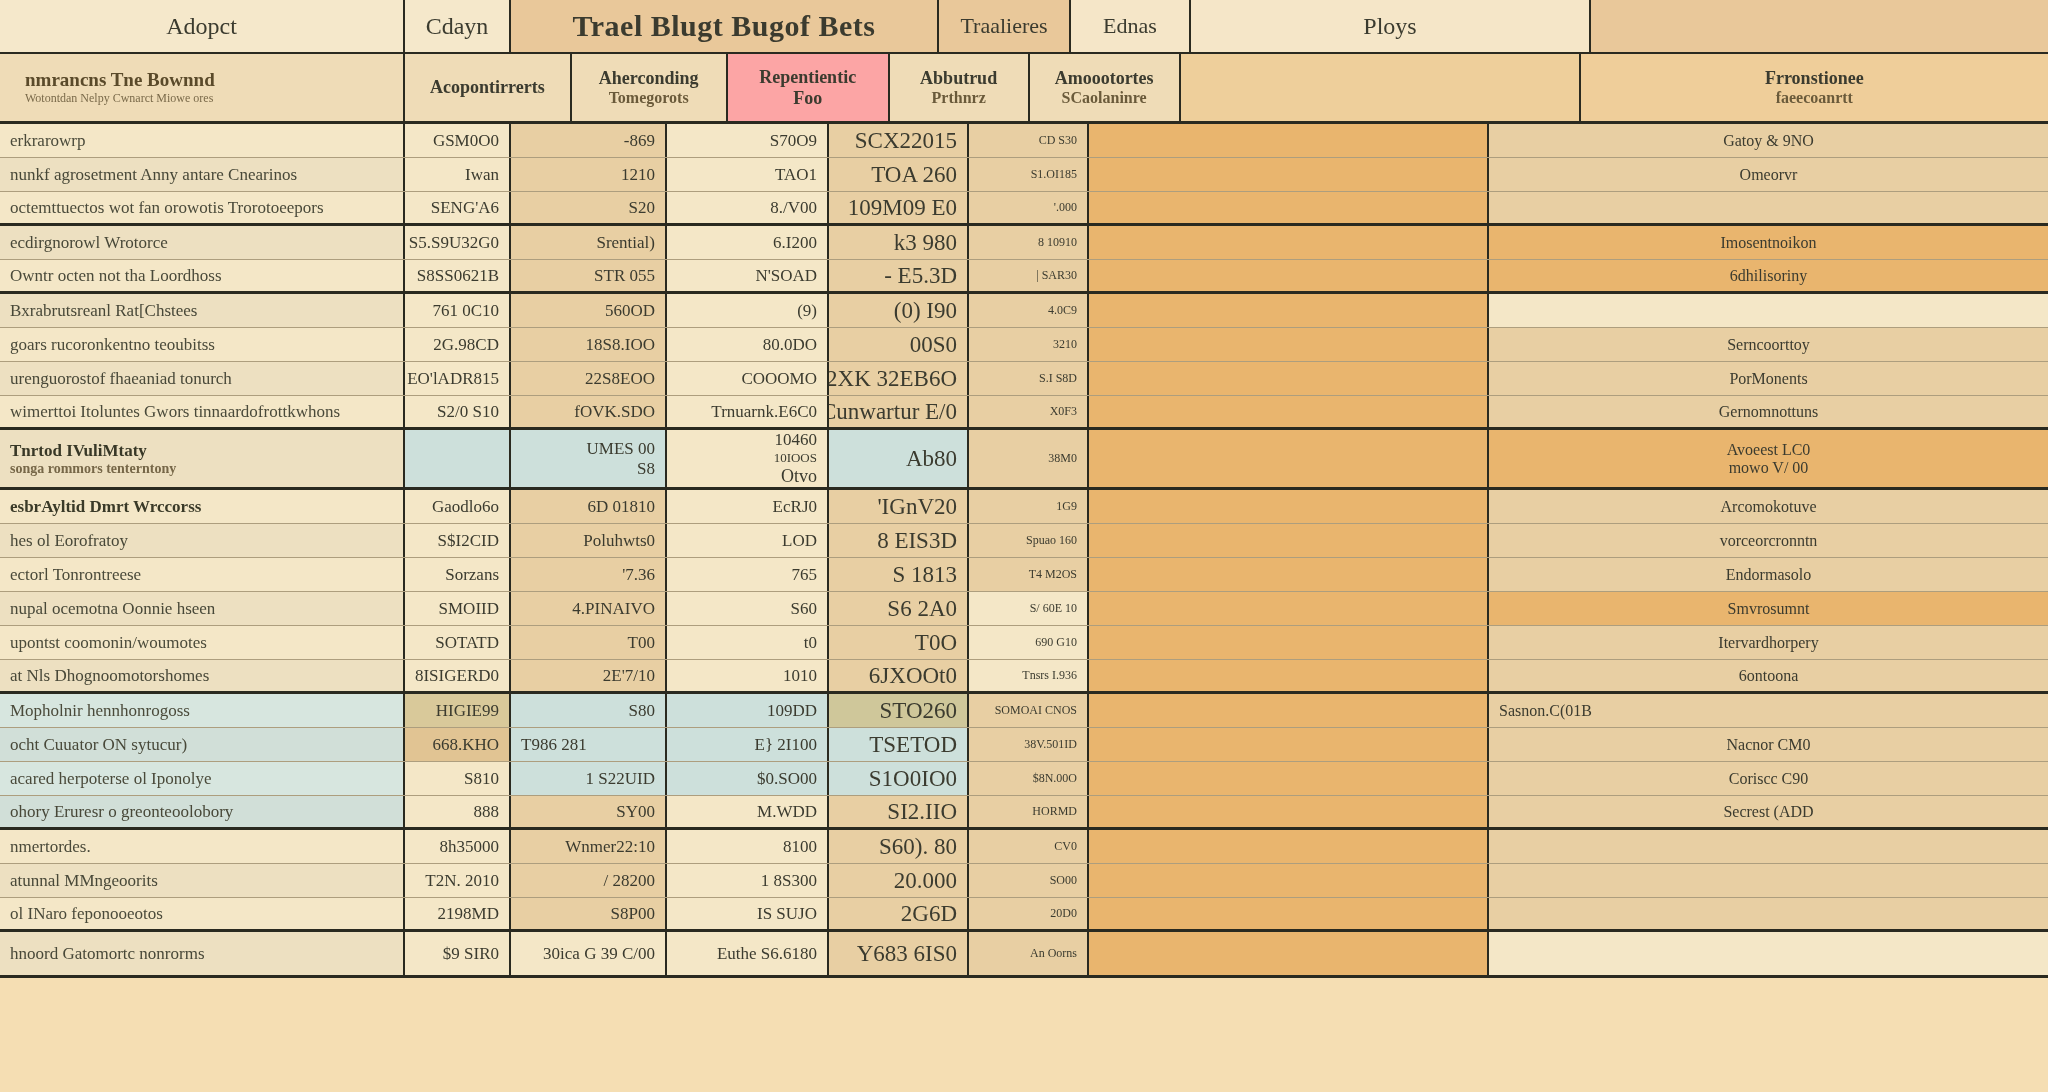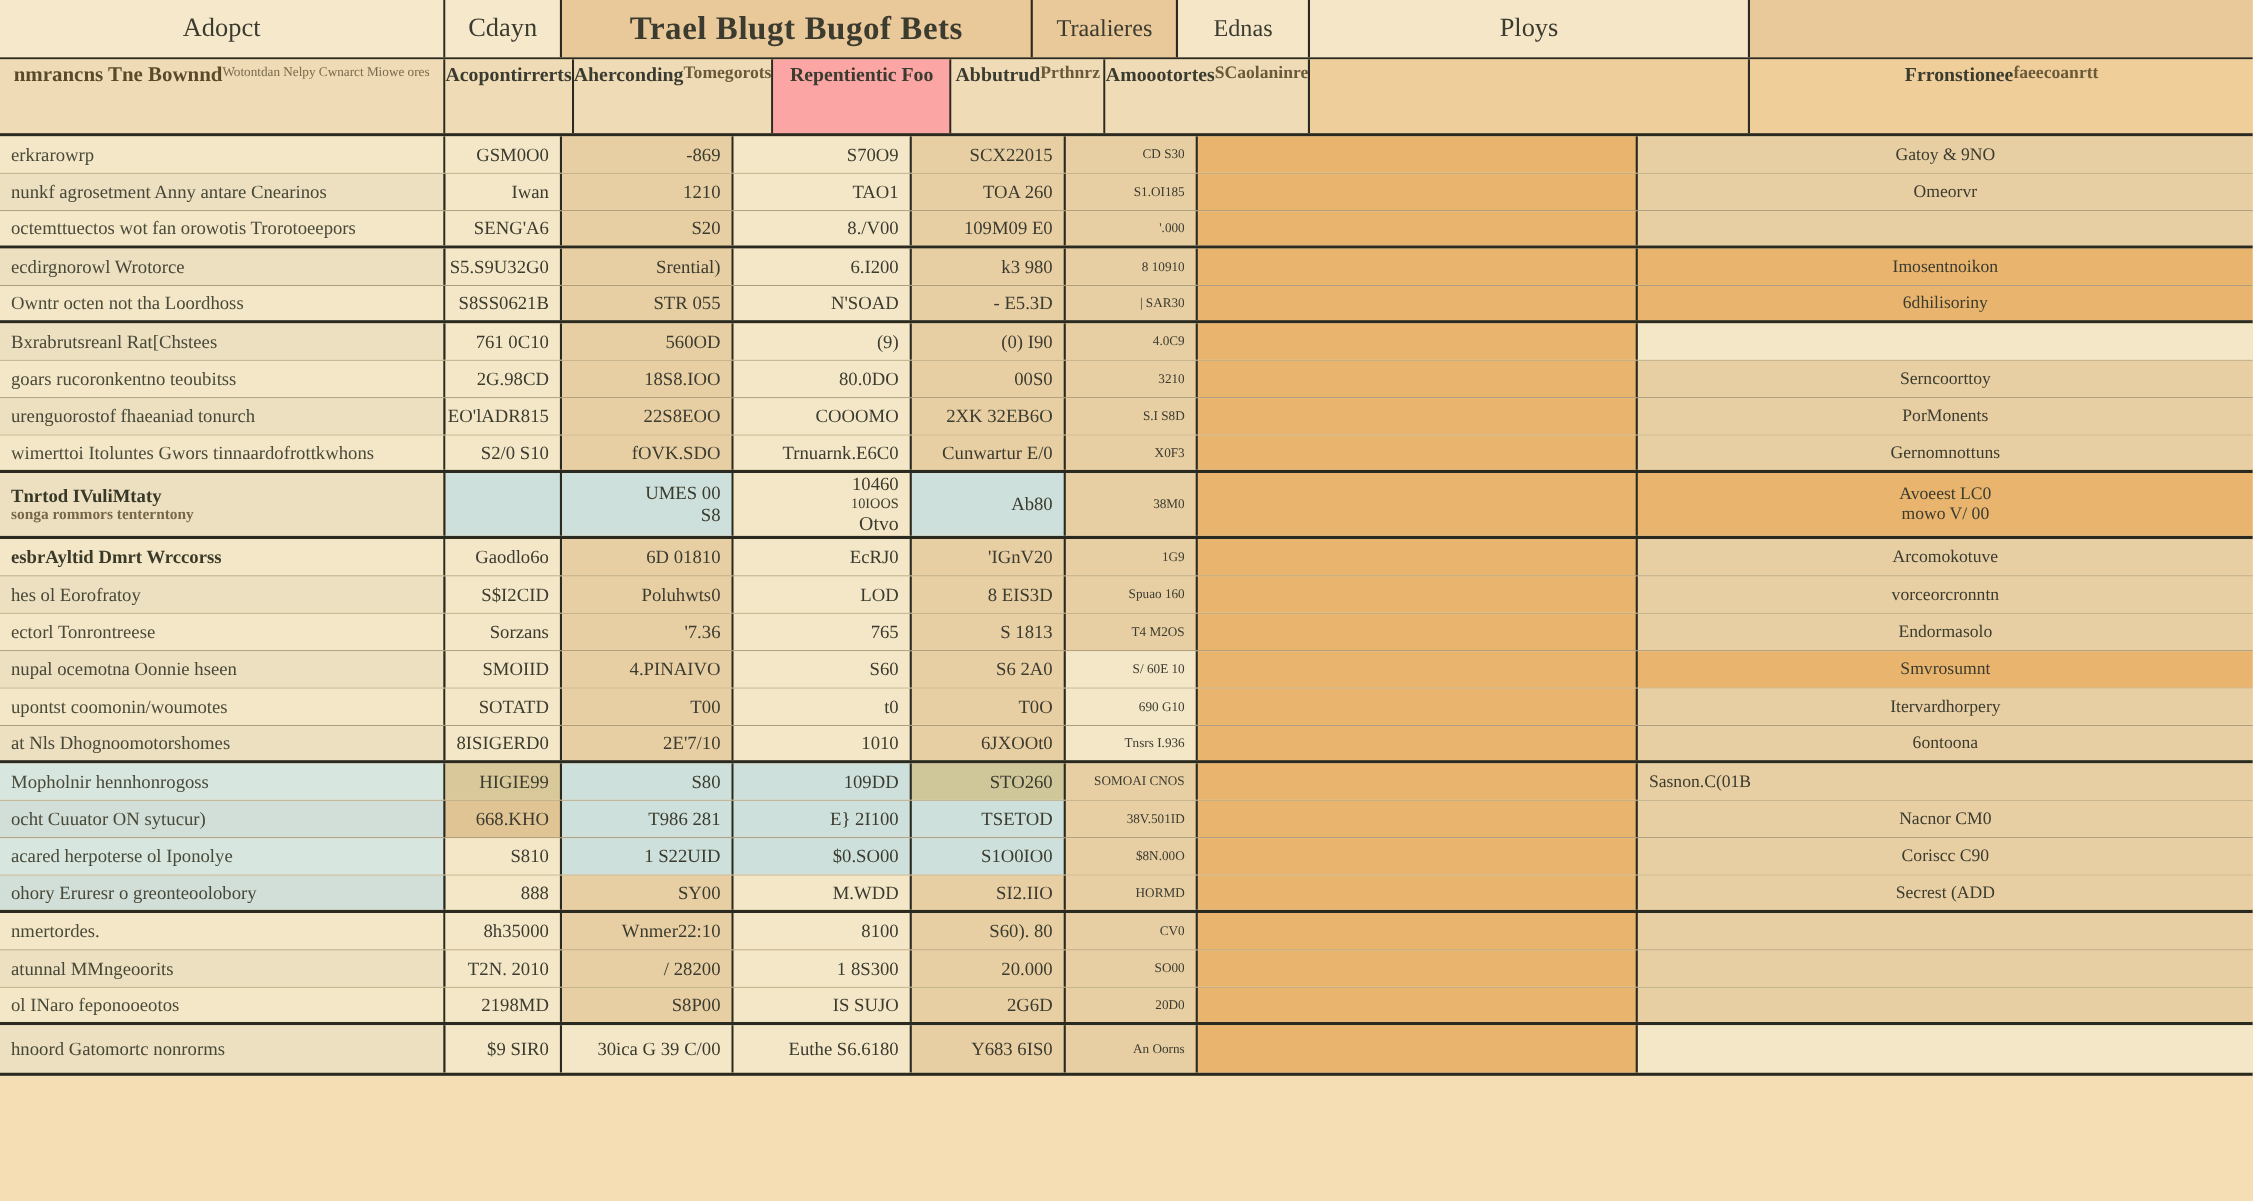--- a/index.html
+++ b/index.html
@@ -15,21 +15,21 @@
   .tab.t2 { flex:0 0 106px; background:#f5e8cb; }
   .tab.t3 { flex:0 0 428px; background:#e9c89a; font-weight:600; font-size:30px; letter-spacing:0.5px;}
   .tab.t4 { flex:0 0 132px; background:#e9c89a; font-size:22px;}
   .tab.t5 { flex:0 0 120px; background:#f5e6c8; font-size:22px;}
   .tab.t6 { flex:0 0 400px; background:#f5e6c8; font-size:24px;}
   .tab.t7 { flex:1 1 auto; background:#e9c89a; }
   .tab.last { border-right:none;}
 
   
   .colheads { display:flex; height:70px; border-bottom:3px solid #2a2a20; font-size:19px; }
-  .colheads .ch { border-right:2px solid #2a2a20; display:flex; flex-direction:row; justify-content:center; padding:4px 0; }
+  .colheads .ch { border-right:2px solid #2a2a20; display:flex; flex-direction:column; justify-content:center; padding:4px 25px; }
   .ch.c0 { flex:0 0 405px; background:#efdcb7; }
   .ch.c0 .line1 { font-weight:700; color:#5a4a2a; }
   .ch.c0 .line2 { font-size:12px; color:#7a6a4a; }
   .ch.c1 { flex:0 0 106px; background:#efdcb7; text-align:center; font-weight:600;}
   .ch.c2 { flex:0 0 156px; background:#efdcb7; text-align:center; font-weight:600;}
   .ch.c3 { flex:0 0 162px; background:#fca5a5; text-align:center; font-weight:600;}
   .ch.c4 { flex:0 0 140px; background:#efdcb7; text-align:center; font-weight:600;}
   .ch.c5 { flex:0 0 120px; background:#efdcb7; text-align:center; font-weight:600;}
   .ch.c6 { flex:0 0 400px; background:#eecf9b; }
   .ch.c7 { flex:1 1 auto; background:#efce9a; text-align:center; font-weight:600; border-right:none;}
@@ -43,21 +43,21 @@
   .row.xtall { height:60px; }
   .row.thickBot { border-bottom:3px solid #2a2a20; }
 
   .cell { border-right:2px solid #2a2a20; display:flex; align-items:center; padding:0 10px; overflow:hidden; white-space:nowrap; }
   .cell.c0 { flex:0 0 405px; font-size:17px; color:#4a4a3a; }
   .cell.c0.bold { font-weight:700; color:#3a3a28;}
   .cell.c0 .sub { font-size:14px; color:#7a6a4a; display:block;}
   .cell.c1 { flex:0 0 106px; justify-content:flex-end; font-size:17px;}
   .cell.c2 { flex:0 0 156px; justify-content:flex-end; font-size:17px;}
   .cell.c3 { flex:0 0 162px; justify-content:flex-end; font-size:17px;}
-  .cell.c4 { flex:0 0 140px; justify-content:flex-end; font-size:17px;}
+  .cell.c4 { flex:0 0 140px; justify-content:flex-end; font-size:23px;}
   .cell.c5 { flex:0 0 120px; justify-content:flex-end; font-size:12px;}
   .cell.c6 { flex:0 0 400px; }
   .cell.c7 { flex:1 1 auto; justify-content:center; font-size:16px; border-right:none;}
 
   
   .bg-cream { background:#f4e7c7; }
   .bg-tan   { background:#e8cfa3; }
   .bg-tan2  { background:#e1c493; }
   .bg-mint  { background:#cde0db; }
   .bg-mint2 { background:#d7e6df; }
@@ -665,21 +665,21 @@
       <div class="row">
         <div class="cell c0 bg-mint2">
           <div style="display: flex; flex-direction: column;">
             <span>ocht Cuuator ON sytucur)</span>
           </div>
         </div>
         <div class="cell c1 bg-tan2">
           <span>668.KHO</span>
         </div>
         <div class="cell c2 bg-mint">
-          <div style="display: flex; flex-direction: column; align-items: flex-end; width: 100%;">
+          <div style="display: flex; flex-direction: column; align-items: flex-start; width: 100%;">
             <span>T986 281</span>
           </div>
         </div>
         <div class="cell c3 bg-mint">
           <div style="display: flex; flex-direction: column; align-items: flex-end; width: 100%;">
             <span>E} 2I100</span>
           </div>
         </div>
         <div class="cell c4 bg-mint">
           <span>TSETOD</span>

